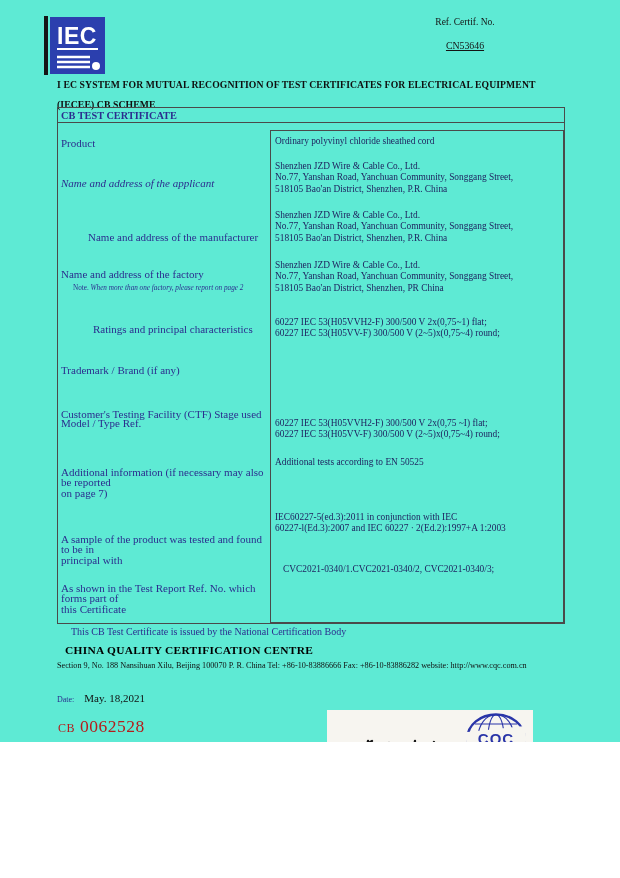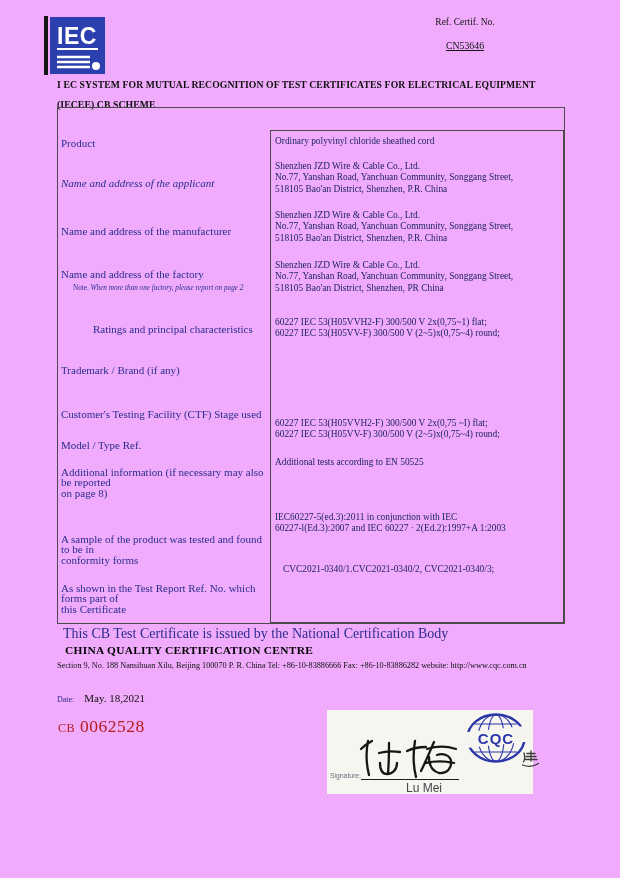--- a/index.html
+++ b/index.html
@@ -1,16 +1,16 @@
 <!DOCTYPE html>
 <html><head>
 <meta charset="utf-8">
 <style>
   html,body{margin:0;padding:0;background:#ffffff;}
-  .page{position:relative;width:620px;height:878px;background:#f0abfc;overflow:hidden;
+  .page{position:relative;width:620px;height:742px;background:#5eead4;overflow:hidden;
         font-family:"Liberation Serif",serif;color:#111;}
   .abs{position:absolute;}
 
   
   .black-bar{left:44px;top:16px;width:4px;height:59px;background:#151515;}
   .iec-logo{left:50px;top:17px;width:55px;height:57px;}
   .ref-label{left:400px;top:17px;width:130px;text-align:center;font-size:9.5px;color:#141414;}
   .ref-no{left:400px;top:40px;width:130px;text-align:center;font-size:9.8px;color:#141414;text-decoration:underline;}
   .scheme-title{left:57px;top:75px;width:508px;font-weight:bold;font-size:9.7px;line-height:20px;
                 color:#0f0f0f;white-space:pre-line;letter-spacing:0.1px;}
@@ -20,32 +20,32 @@
   .cert-title{position:absolute;left:0;top:0;width:100%;box-sizing:border-box;padding:2px 3px 1px 3px;
               font-size:10.3px;font-weight:bold;color:#2b2d8e;border-bottom:1px solid #4a4a4a;}
   .value-box{position:absolute;left:212px;top:22px;width:292px;height:491px;border:1px solid #4a4a4a;}
   .lbl{position:absolute;left:3px;width:209px;font-size:11px;line-height:10.3px;color:#2b2d8e;
        white-space:pre-line;}
   .note{position:absolute;left:3px;width:209px;font-size:7.2px;color:#2b2d8e;}
   .note .it{font-style:italic;}
   .val{position:absolute;left:4px;width:284px;font-size:9.4px;line-height:11.4px;color:#1f2460;
        white-space:pre-line;}
 
-  .lbl.r-product{top:30px;}  .lbl.r-applicant{top:70px;font-style:italic;} .lbl.r-manufacturer{top:118px;}
+  .lbl.r-product{top:30px;}  .lbl.r-applicant{top:70px;font-style:italic;} .lbl.r-manufacturer{top:124px;margin-left:27px;}
   .lbl.r-factory{top:161px;} .note.r-factorynote{top:176px;padding-left:12px;}
   .lbl.r-ratings{top:216px;padding-left:32px;} .lbl.r-trademark{top:257px;} .lbl.r-ctf{top:301px;}
-  .lbl.r-model{top:332px;}   .lbl.r-additional{top:359px;} .lbl.r-sample{top:426px;}
+  .lbl.r-model{top:310px;}   .lbl.r-additional{top:359px;} .lbl.r-sample{top:426px;}
   .lbl.r-report{top:475px;}
 
   .val.v-product{top:5px;}   .val.v-applicant{top:30px;}  .val.v-manufacturer{top:79px;}
   .val.v-factory{top:129px;} .val.v-ratings{top:186px;}   .val.v-model{top:287px;}
   .val.v-additional{top:326px;} .val.v-conformity{top:381px;} .val.v-reports{top:433px;left:12px;}
 
   
-  .issued-note{left:63px;top:626px;font-size:14px;color:#2b2d8e;}
+  .issued-note{left:71px;top:626px;font-size:10px;color:#2b2d8e;}
   .cqcc-name{left:57px;top:644px;font-size:11.4px;font-weight:bold;color:#000;letter-spacing:0.3px;margin-left:8px;}
   .cqcc-address{left:57px;top:661px;font-size:8.2px;color:#101010;}
   .date-row{left:57px;top:692px;display:flex;align-items:baseline;}
   .date-label{font-size:8px;color:#2b2d8e;}
   .date-value{font-size:11px;color:#101010;margin-left:10px;}
   .cb-row{left:58px;top:716px;display:flex;align-items:baseline;color:#b51c1c;}
   .cb-prefix{font-size:12px;letter-spacing:0.5px;}
   .cb-number{font-size:17.5px;margin-left:5px;letter-spacing:0.5px;}
 
   
@@ -73,34 +73,35 @@
     <line x1="7" y1="45" x2="40" y2="45" stroke="#ffffff" stroke-width="2.4"></line>
     <line x1="7" y1="50" x2="40" y2="50" stroke="#ffffff" stroke-width="2.4"></line>
     <circle cx="46" cy="49" r="4" fill="#ffffff"></circle>
   </svg>
   <div class="abs ref-label">Ref. Certif. No.</div>
   <div class="abs ref-no">CN53646</div>
   <div class="abs scheme-title">I EC SYSTEM FOR MUTUAL RECOGNITION OF TEST CERTIFICATES FOR ELECTRICAL EQUIPMENT
 (IECEE) CB SCHEME</div>
 
   <div class="abs cert-box">
+    <div class="cert-title">CB TEST CERTIFICATE</div>
 
     <div class="lbl r-product">Product</div>
     <div class="lbl r-applicant">Name and address of the applicant</div>
     <div class="lbl r-manufacturer">Name and address of the manufacturer</div>
     <div class="lbl r-factory">Name and address of the factory</div>
     <div class="note r-factorynote"><span>Note.</span> <span class="it">When more than one factory, please report on page 2</span></div>
     <div class="lbl r-ratings">Ratings and principal characteristics</div>
     <div class="lbl r-trademark">Trademark / Brand (if any)</div>
     <div class="lbl r-ctf">Customer's Testing Facility (CTF) Stage used</div>
     <div class="lbl r-model">Model / Type Ref.</div>
     <div class="lbl r-additional">Additional information (if necessary may also be reported
-on page 8)</div>
+on page 7)</div>
     <div class="lbl r-sample">A sample of the product was tested and found to be in
-conformity forms</div>
+principal with</div>
     <div class="lbl r-report">As shown in the Test Report Ref. No. which forms part of
 this Certificate</div>
 
     <div class="value-box">
       <div class="val v-product">Ordinary polyvinyl chloride sheathed cord</div>
       <div class="val v-applicant">Shenzhen JZD Wire &amp; Cable Co., Ltd.
 No.77, Yanshan Road, Yanchuan Community, Songgang Street,
 518105 Bao'an District, Shenzhen, P.R. China</div>
       <div class="val v-manufacturer">Shenzhen JZD Wire &amp; Cable Co., Ltd.
 No.77, Yanshan Road, Yanchuan Community, Songgang Street,

